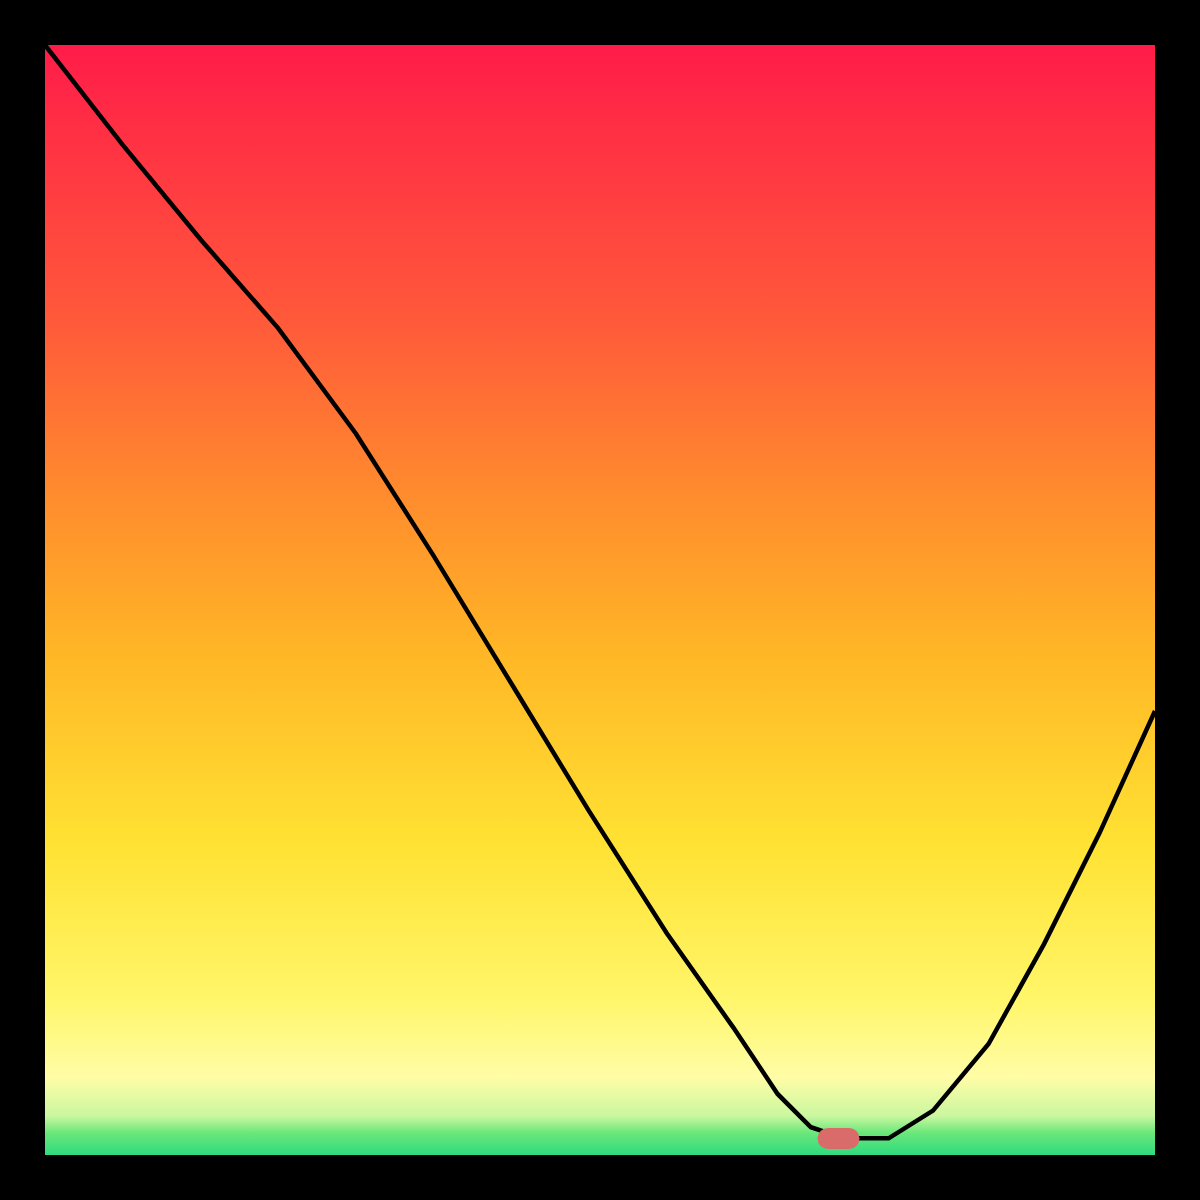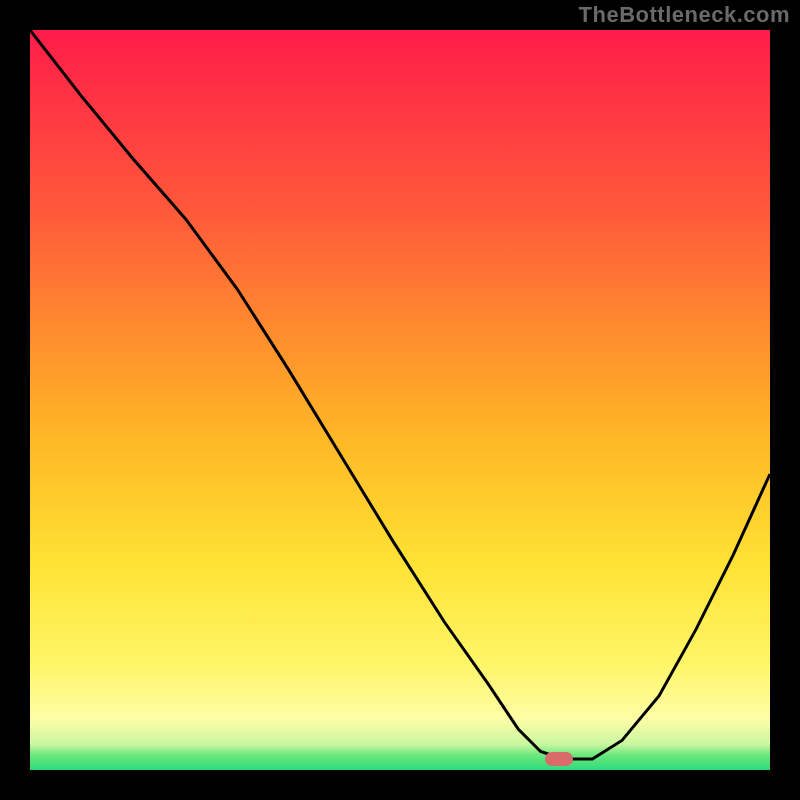--- a/index.html
+++ b/index.html
@@ -65,21 +65,20 @@
     height: 14px;
     border-radius: 7px;
     background: #d96b6b;
     transform: translate(-50%, -50%);
   }
 </style>
 </head>
 <body>
 
 <div class="frame">
-  <div class="watermark">TheBottleneck.com</div>
 
   <div class="plot-area" id="plot-area" style="left: 30px; top: 30px; width: 740px; height: 740px;">
     <div class="gradient-bg"></div>
 
     <svg class="curve" id="curve-svg" viewBox="0 0 740 740" preserveAspectRatio="none" style="width: 740px; height: 740px;">
       <path id="curve-path" d="M 0.0 0.0 L 51.8 66.6 L 103.6 129.5 L 155.4 188.7 L 207.2 259.0 L 259.0 340.4 L 310.8 425.5 L 362.6 510.6 L 414.4 592.0 L 458.8 654.9 L 488.4 699.3 L 510.6 721.5 L 532.8 728.9 L 562.4 728.9 L 592.0 710.4 L 629.0 666.0 L 666.0 599.4 L 703.0 525.4 L 740.0 444.0" fill="none" stroke="#000000" stroke-width="3"></path>
     </svg>
 
     <div class="marker" id="min-marker" style="left: 529.1px; top: 728.9px; width: 28px; height: 14px; background: rgb(217, 107, 107);"></div>
   </div>

